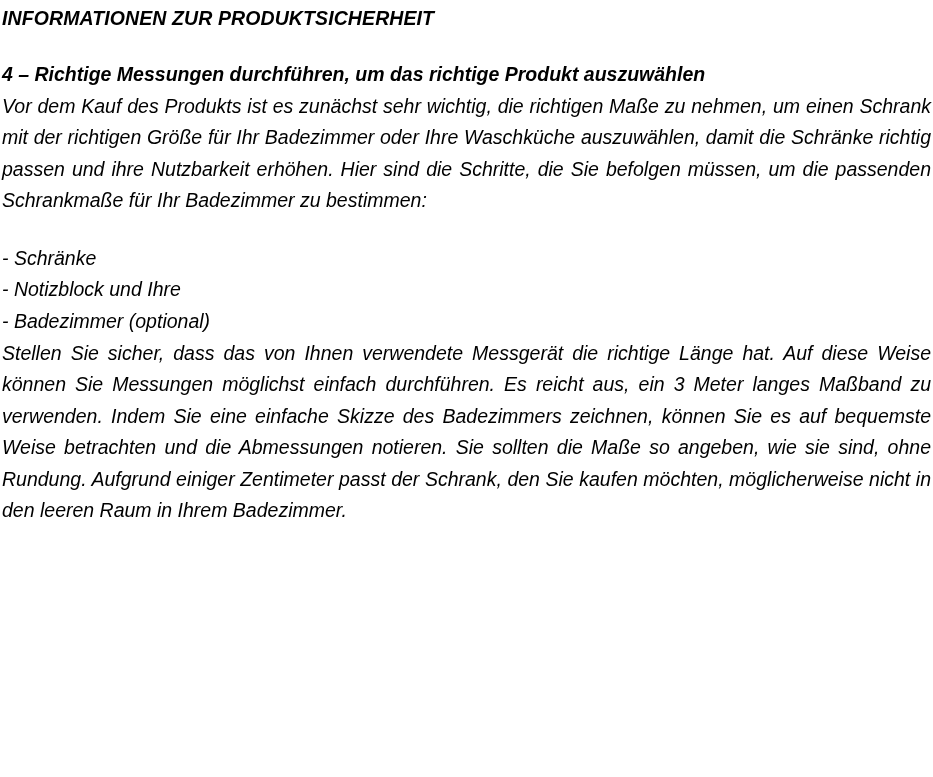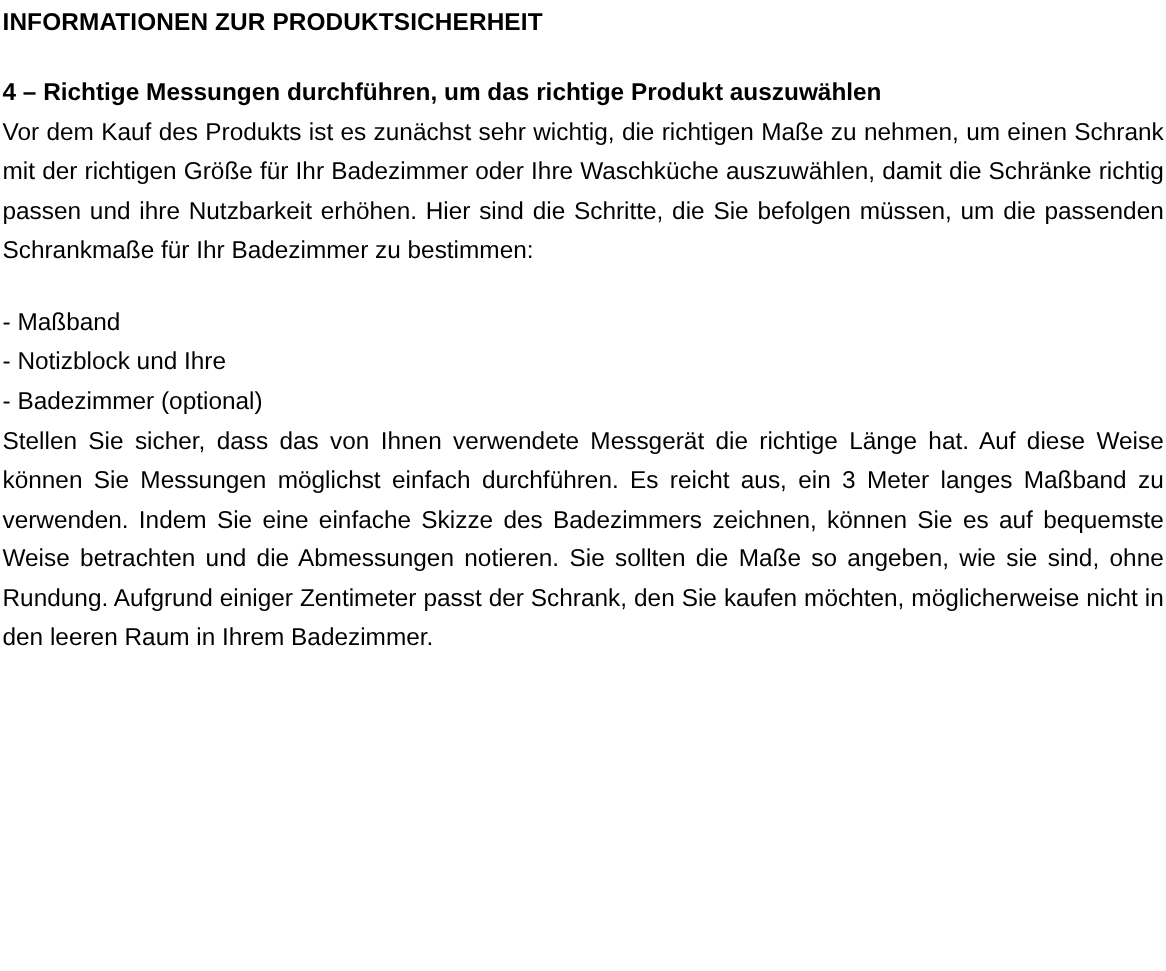--- a/index.html
+++ b/index.html
@@ -12,20 +12,21 @@
     height: 777px;
     font-family: "Liberation Sans", sans-serif;
     color: #000000;
     overflow: hidden;
   }
   .page {
     width: 933px;
     height: 549px;
     box-sizing: border-box;
     padding: 6px 2px 16px 2px;
+    font-style: italic;
   }
   .doc-title {
     font-size: 19.5px;
     font-weight: bold;
     line-height: 1.28;
     margin: 0 0 2px 0;
     letter-spacing: 0.1px;
   }
   p.body {
     font-size: 19.5px;
@@ -68,21 +69,21 @@
 
   <div class="spacer"></div>
 
   <p class="section-head">4 – Richtige Messungen durchführen, um das richtige Produkt auszuwählen</p>
 
   <p class="body">Vor dem Kauf des Produkts ist es zunächst sehr wichtig, die richtigen Maße zu nehmen, um einen Schrank mit der richtigen Größe für Ihr Badezimmer oder Ihre Waschküche auszuwählen, damit die Schränke richtig passen und ihre Nutzbarkeit erhöhen. Hier sind die Schritte, die Sie befolgen müssen, um die passenden Schrankmaße für Ihr Badezimmer zu bestimmen:</p>
 
   <div class="spacer"></div>
 
 
-  <p class="list-line">- Maßband</p>
+  <p class="list-line">- Schränke</p>
   <p class="list-line">- Notizblock und Ihre</p>
   <p class="list-line">- Badezimmer (optional)</p>
 
   <p class="body">Stellen Sie sicher, dass das von Ihnen verwendete Messgerät die richtige Länge hat. Auf diese Weise können Sie Messungen möglichst einfach durchführen. Es reicht aus, ein 3 Meter langes Maßband zu verwenden. Indem Sie eine einfache Skizze des Badezimmers zeichnen, können Sie es auf bequemste Weise betrachten und die Abmessungen notieren. Sie sollten die Maße so angeben, wie sie sind, ohne Rundung. Aufgrund einiger Zentimeter passt der Schrank, den Sie kaufen möchten, möglicherweise nicht in den leeren Raum in Ihrem Badezimmer.</p>
 
   <div class="spacer-sm"></div>
 
 
 </div>
 

